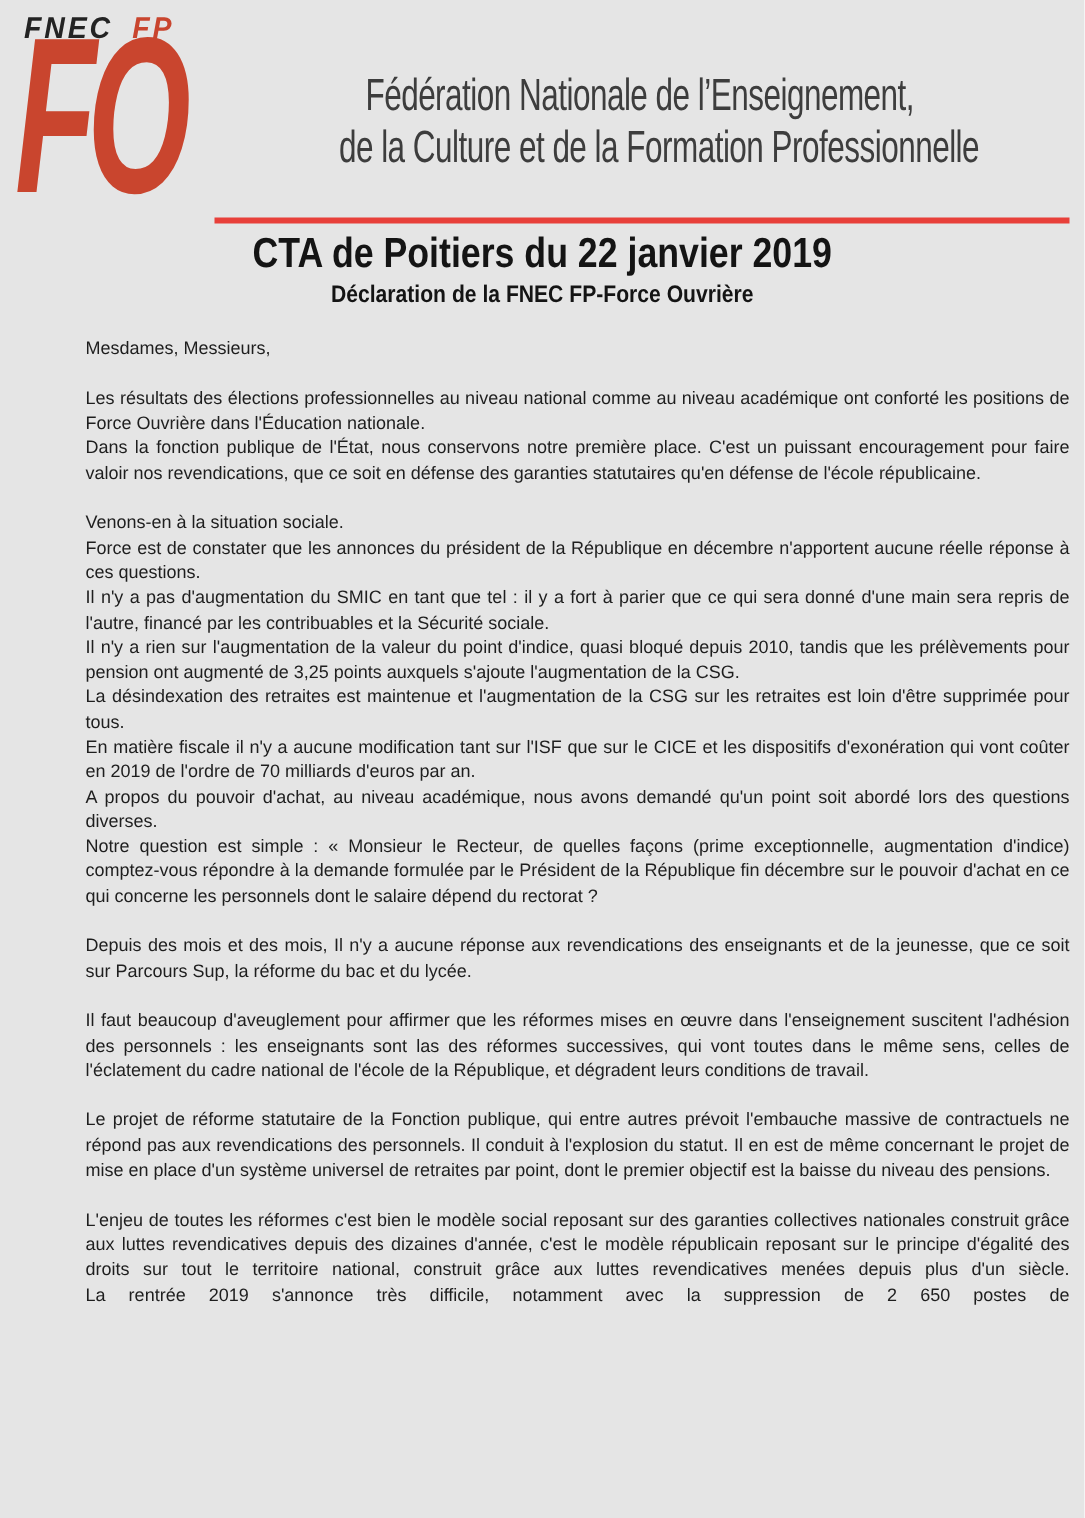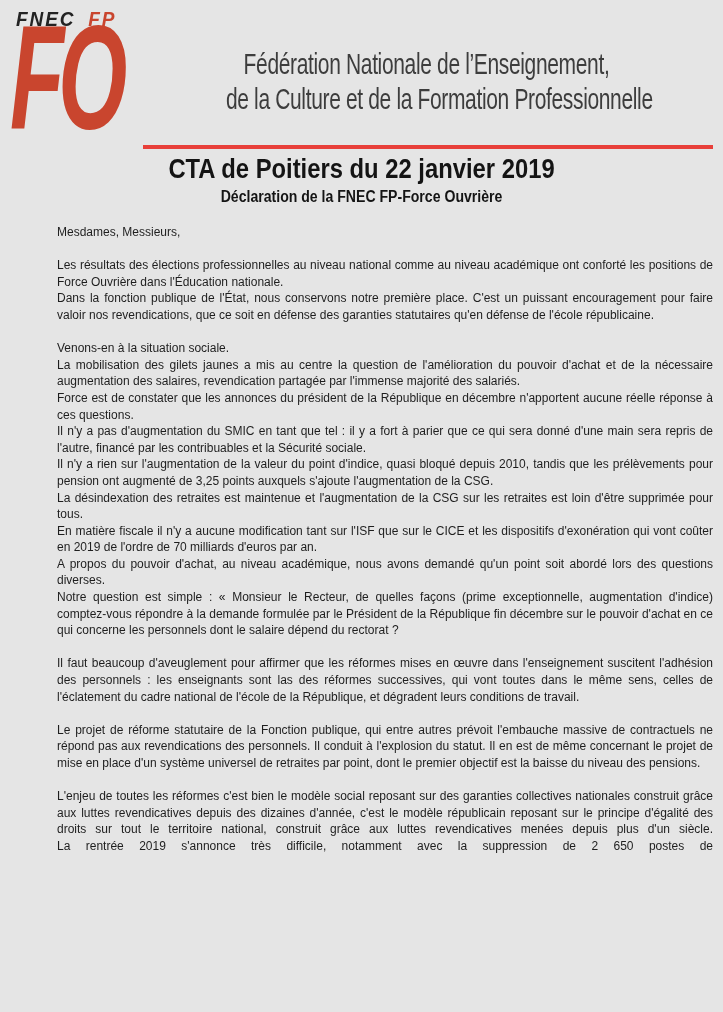--- a/index.html
+++ b/index.html
@@ -157,28 +157,30 @@
   <div class="body-text">
       <div class="block">
         <p class="para">Mesdames, Messieurs,</p>
       </div>
       <div class="block">
         <p class="para">Les résultats des élections professionnelles au niveau national comme au niveau académique ont conforté les positions de Force Ouvrière dans l'Éducation nationale.</p>
         <p class="para">Dans la fonction publique de l'État, nous conservons notre première place. C'est un puissant encouragement pour faire valoir nos revendications, que ce soit en défense des garanties statutaires qu'en défense de l'école républicaine.</p>
       </div>
       <div class="block">
         <p class="para">Venons-en à la situation sociale.</p>
-        <p class="para">La mobilisation des gilets jaunes a mis au centre la question de l'amélioration du pouvoir d'achat et de la nécessaire augmentation des salaires, revendication partagée par l'immense majorité des salariés.</p>
         <p class="para">Force est de constater que les annonces du président de la République en décembre n'apportent aucune réelle réponse à ces questions.</p>
         <p class="para">Il n'y a pas d'augmentation du SMIC en tant que tel : il y a fort à parier que ce qui sera donné d'une main sera repris de l'autre, financé par les contribuables et la Sécurité sociale.</p>
         <p class="para">Il n'y a rien sur l'augmentation de la valeur du point d'indice, quasi bloqué depuis 2010, tandis que les prélèvements pour pension ont augmenté de 3,25 points auxquels s'ajoute l'augmentation de la CSG.</p>
         <p class="para">La désindexation des retraites est maintenue et l'augmentation de la CSG sur les retraites est loin d'être supprimée pour tous.</p>
         <p class="para">En matière fiscale il n'y a aucune modification tant sur l'ISF que sur le CICE et les dispositifs d'exonération qui vont coûter en 2019 de l'ordre de 70 milliards d'euros par an.</p>
         <p class="para">A propos du pouvoir d'achat, au niveau académique, nous avons demandé qu'un point soit abordé lors des questions diverses.</p>
         <p class="para">Notre question est simple : « Monsieur le Recteur, de quelles façons (prime exceptionnelle, augmentation d'indice) comptez-vous répondre à la demande formulée par le Président de la République fin décembre sur le pouvoir d'achat en ce qui concerne les personnels dont le salaire dépend du rectorat ?</p>
+      </div>
+      <div class="block">
+        <p class="para">Depuis des mois et des mois, Il n'y a aucune réponse aux revendications des enseignants et de la jeunesse, que ce soit sur Parcours Sup, la réforme du bac et du lycée.</p>
       </div>
       <div class="block">
         <p class="para">Il faut beaucoup d'aveuglement pour affirmer que les réformes mises en œuvre dans l'enseignement suscitent l'adhésion des personnels : les enseignants sont las des réformes successives, qui vont toutes dans le même sens, celles de l'éclatement du cadre national de l'école de la République, et dégradent leurs conditions de travail.</p>
       </div>
       <div class="block">
         <p class="para">Le projet de réforme statutaire de la Fonction publique, qui entre autres prévoit l'embauche massive de contractuels ne répond pas aux revendications des personnels. Il conduit à l'explosion du statut. Il en est de même concernant le projet de mise en place d'un système universel de retraites par point, dont le premier objectif est la baisse du niveau des pensions.</p>
       </div>
       <div class="block">
         <p class="para">L'enjeu de toutes les réformes c'est bien le modèle social reposant sur des garanties collectives nationales construit grâce aux luttes revendicatives depuis des dizaines d'année, c'est le modèle républicain reposant sur le principe d'égalité des droits sur tout le territoire national, construit grâce aux luttes revendicatives menées depuis plus d'un siècle.</p>
         <p class="para">La rentrée 2019 s'annonce très difficile, notamment avec la suppression de 2 650 postes de</p>

